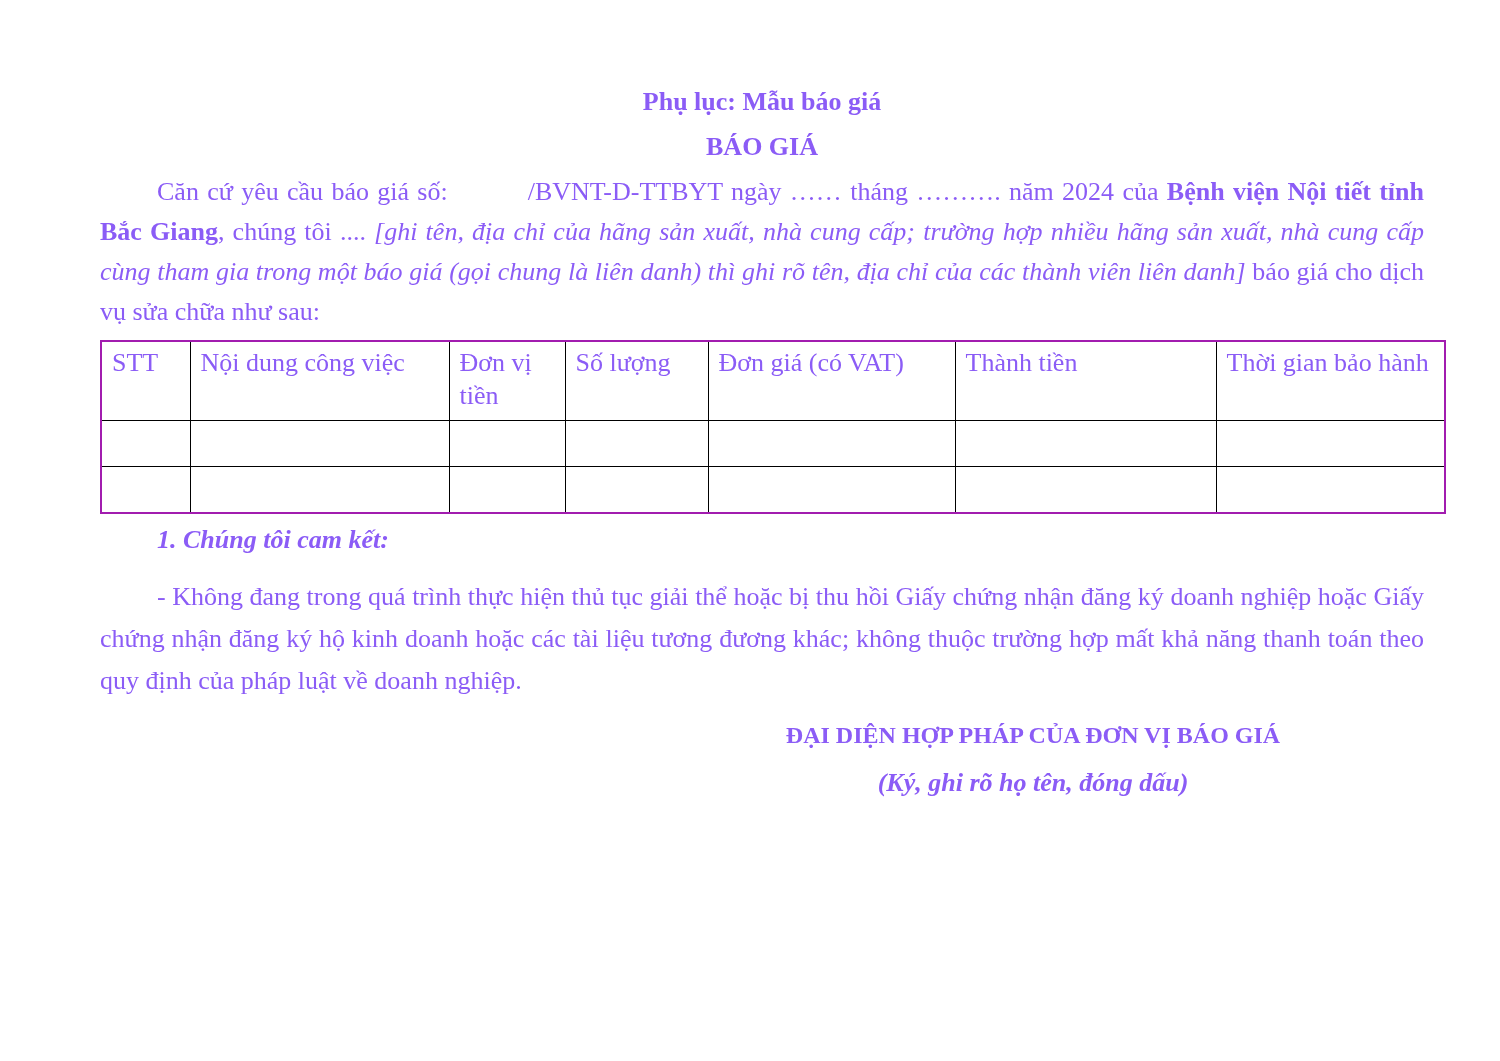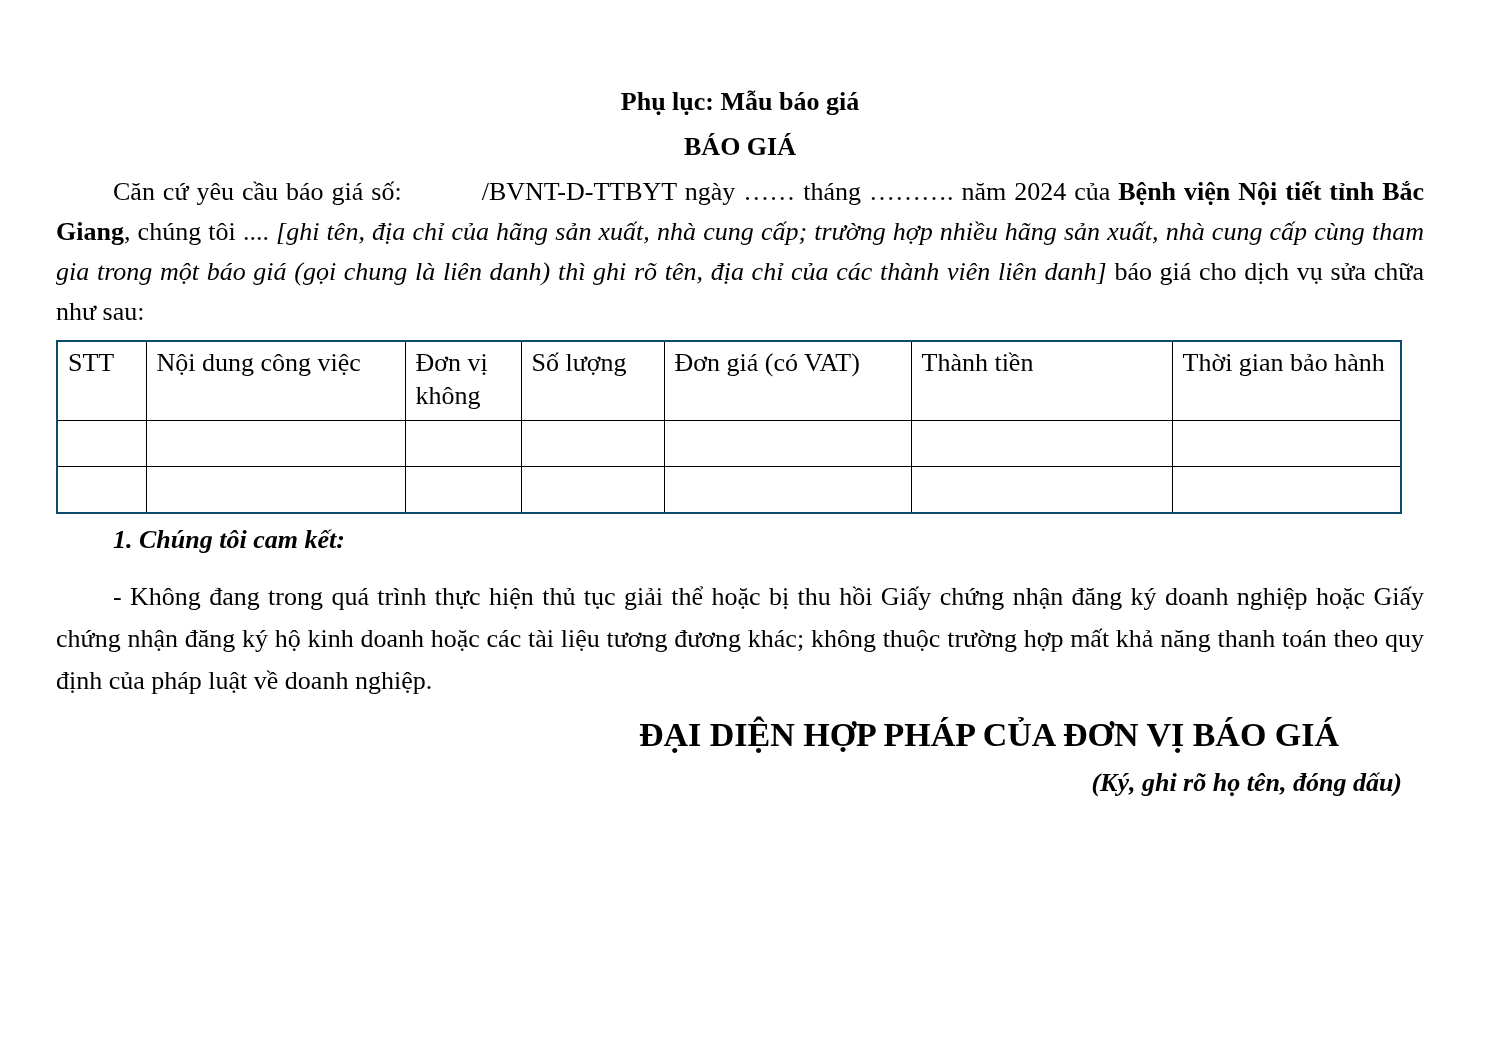--- a/index.html
+++ b/index.html
@@ -2,24 +2,24 @@
 <html><head>
 <meta charset="utf-8">
 <style>
   html, body { margin: 0; padding: 0; background: #ffffff; }
   .page {
     position: relative;
     width: 1500px;
     height: 1061px;
     box-sizing: border-box;
     background: #ffffff;
-    color: #000000;
+    color: #8b5cf6;
     font-family: "Liberation Serif", "DejaVu Serif", serif;
     font-size: 26px;
-    padding: 86px 76px 0 56px;
+    padding: 86px 76px 0 100px;
     overflow: hidden;
   }
   .doc-heading {
     margin: 0;
     text-align: center;
     font-weight: bold;
     font-size: 26px;
     line-height: 31px;
   }
   .doc-heading.h2 { margin-top: 14px; }
@@ -41,21 +41,21 @@
   }
   table.quote-table th, table.quote-table td {
     border: 1.5px solid #000000;
     font-weight: normal;
     font-size: 26px;
     text-align: left;
     vertical-align: top;
     padding: 4px 8px 0 10px;
     overflow: hidden;
   }
-  table.quote-table { border: 2px solid #0c4a6e; }
+  table.quote-table { border: 2px solid #a21caf; }
   table.quote-table thead th { height: 74px; line-height: 33px; }
   table.quote-table tbody td { height: 41px; }
   th.justify-wrap { text-align: justify; }
   .item-line {
     margin: 0;
     line-height: 40px;
     text-indent: 57px;
   }
   .item-line.item2 { margin-top: 4px; }
   .item-line.item3 { margin-top: 6px; }
@@ -68,30 +68,29 @@
   }
   .commit-para.second { margin-top: 18px; }
   .signature-block {
     margin-left: 520px;
     width: 826px;
     text-align: center;
   }
   .signature-title {
     margin: 16px 0 0 0;
     font-weight: bold;
-    font-size: 34px;
+    font-size: 24px;
     line-height: 34px;
   }
   .signature-note {
     margin: 14px 0 0 0;
     font-weight: bold;
     font-style: italic;
     font-size: 26px;
     line-height: 34px;
-    text-align: right;
   }
 </style>
 </head>
 <body>
 
 <div class="page">
 
   <p class="doc-heading h1">Phụ lục: Mẫu báo giá</p>
   <p class="doc-heading h2">BÁO GIÁ</p>
 
@@ -104,21 +103,21 @@
       <col style="width:116px">
       <col style="width:143px">
       <col style="width:247px">
       <col style="width:261px">
       <col style="width:229px">
     </colgroup>
     <thead>
       <tr>
         <th>STT</th>
         <th>Nội dung công việc</th>
-        <th class="justify-wrap">Đơn vị không</th>
+        <th class="justify-wrap">Đơn vị tiền</th>
         <th>Số lượng</th>
         <th>Đơn giá (có VAT)</th>
         <th>Thành tiền</th>
         <th>Thời gian bảo hành</th>
       </tr>
     </thead>
     <tbody>
       <tr>
         <td></td>
         <td></td>

